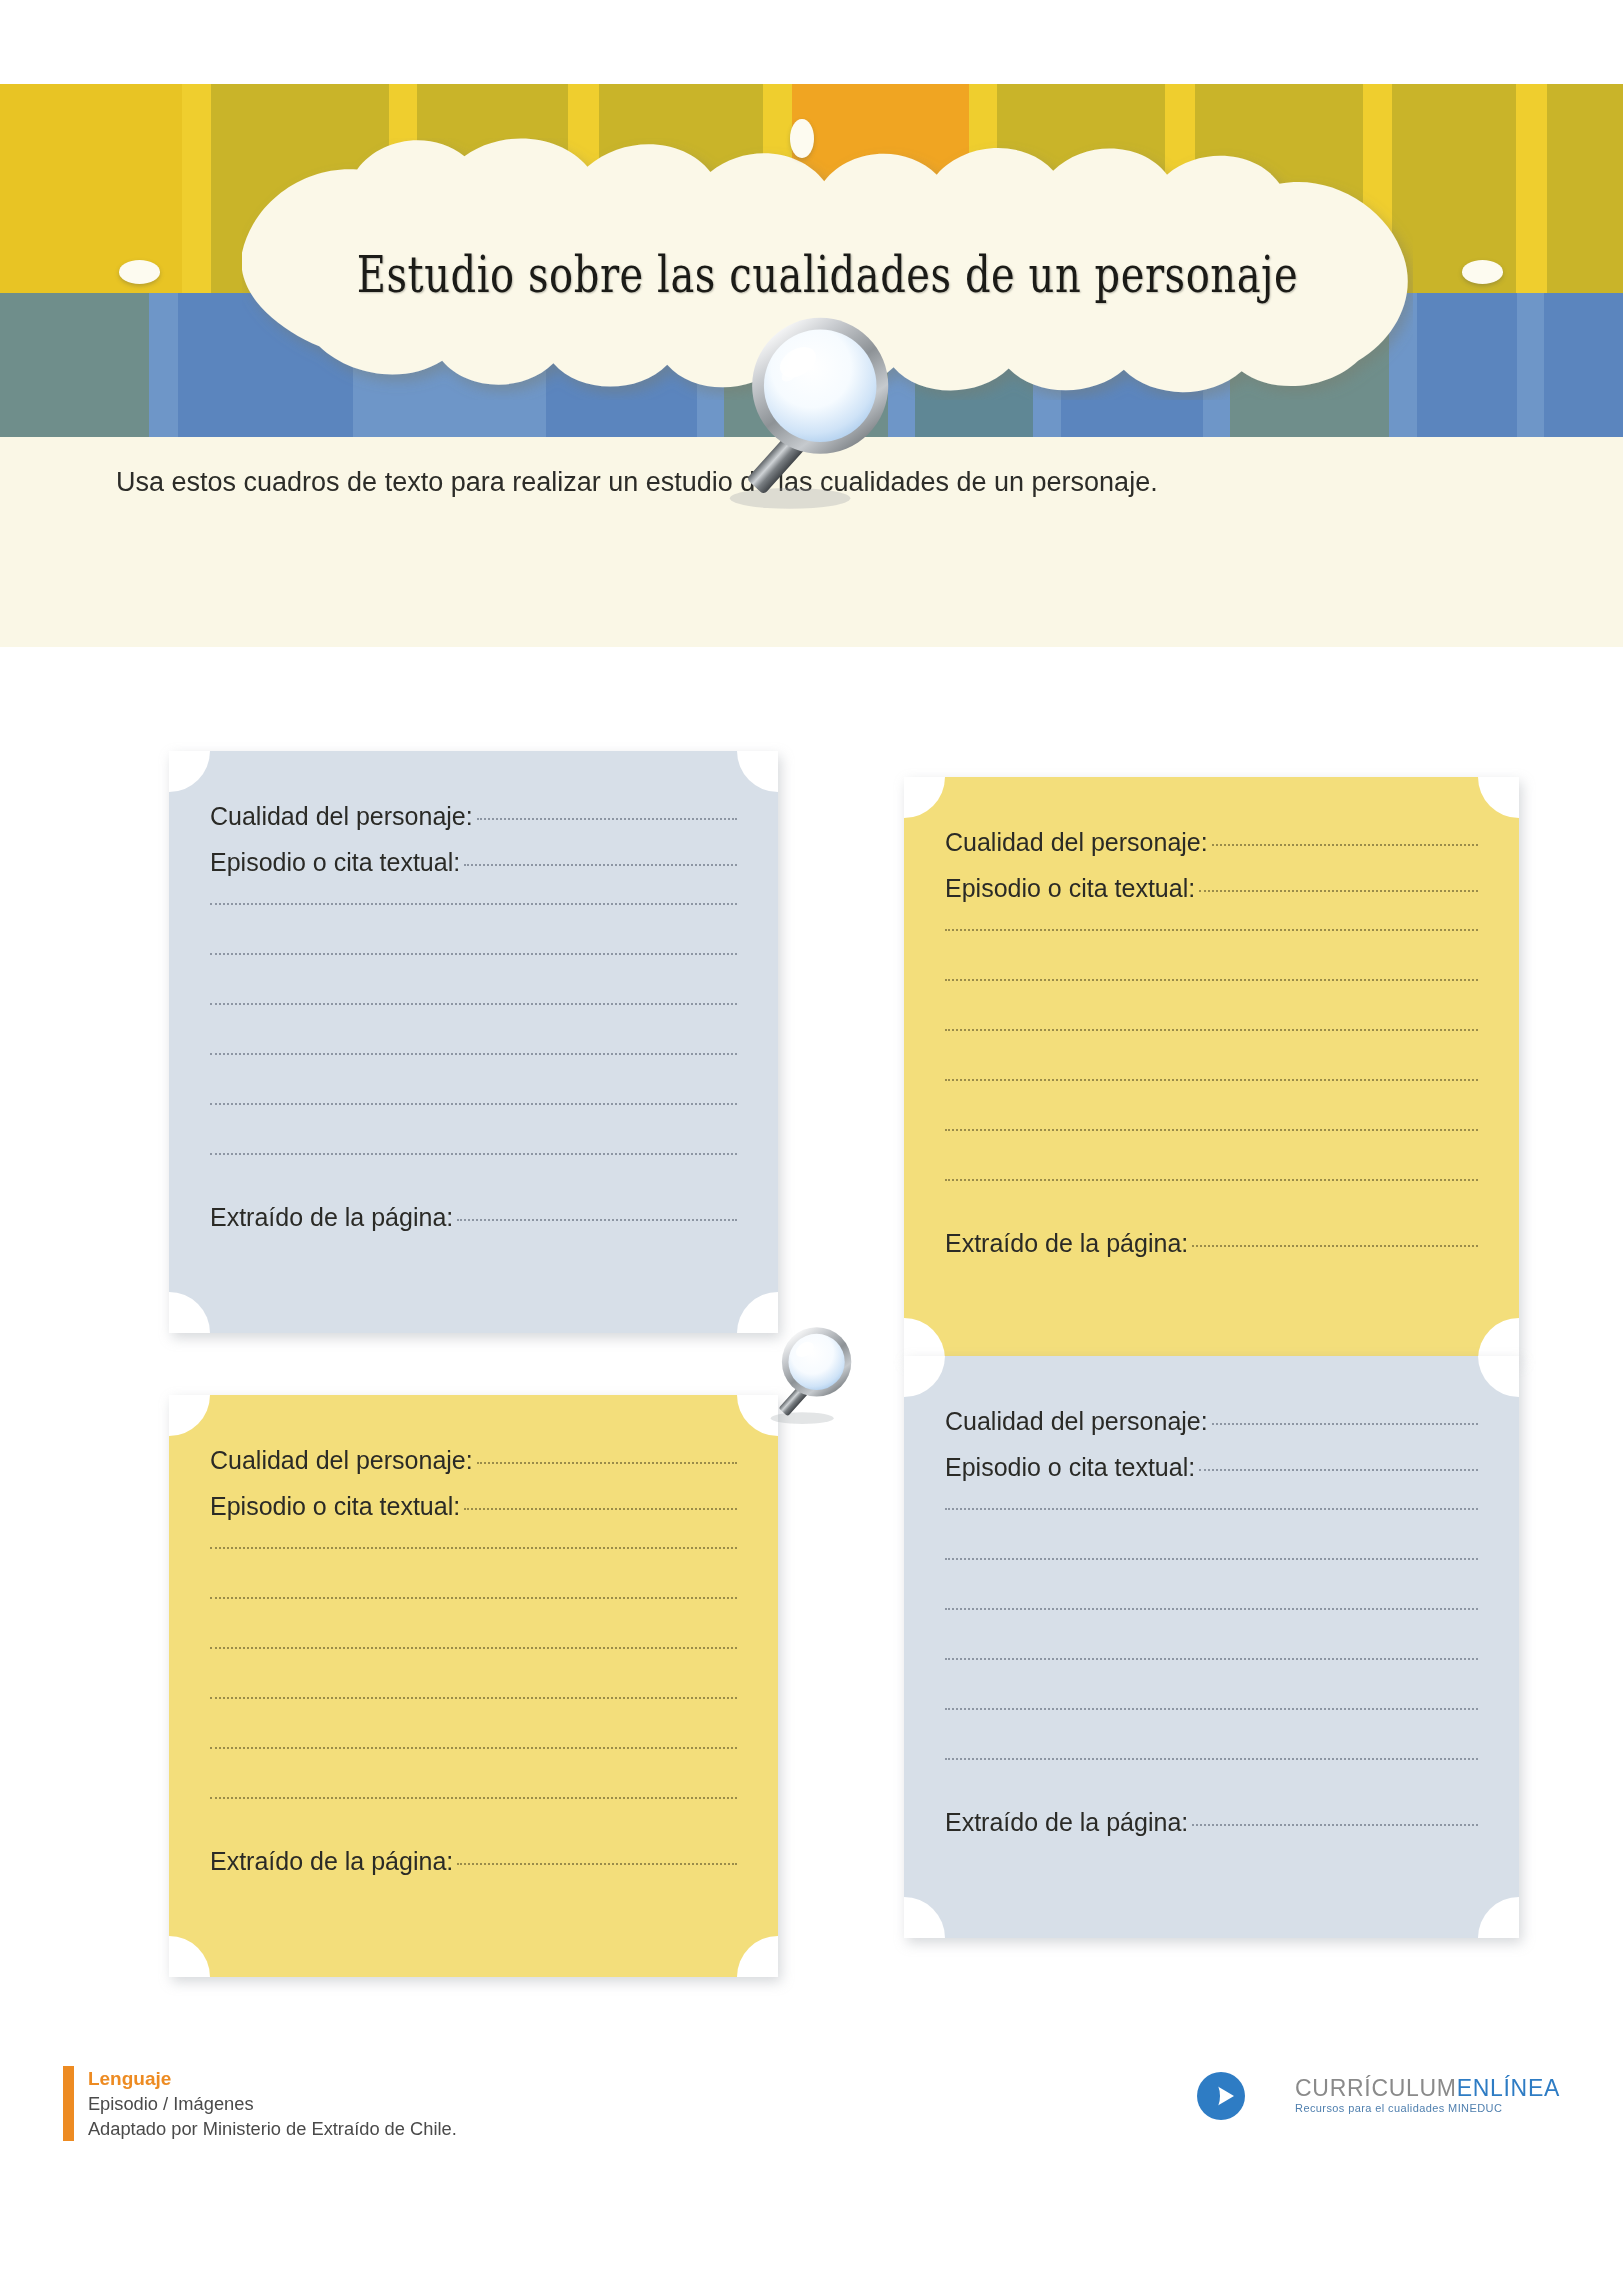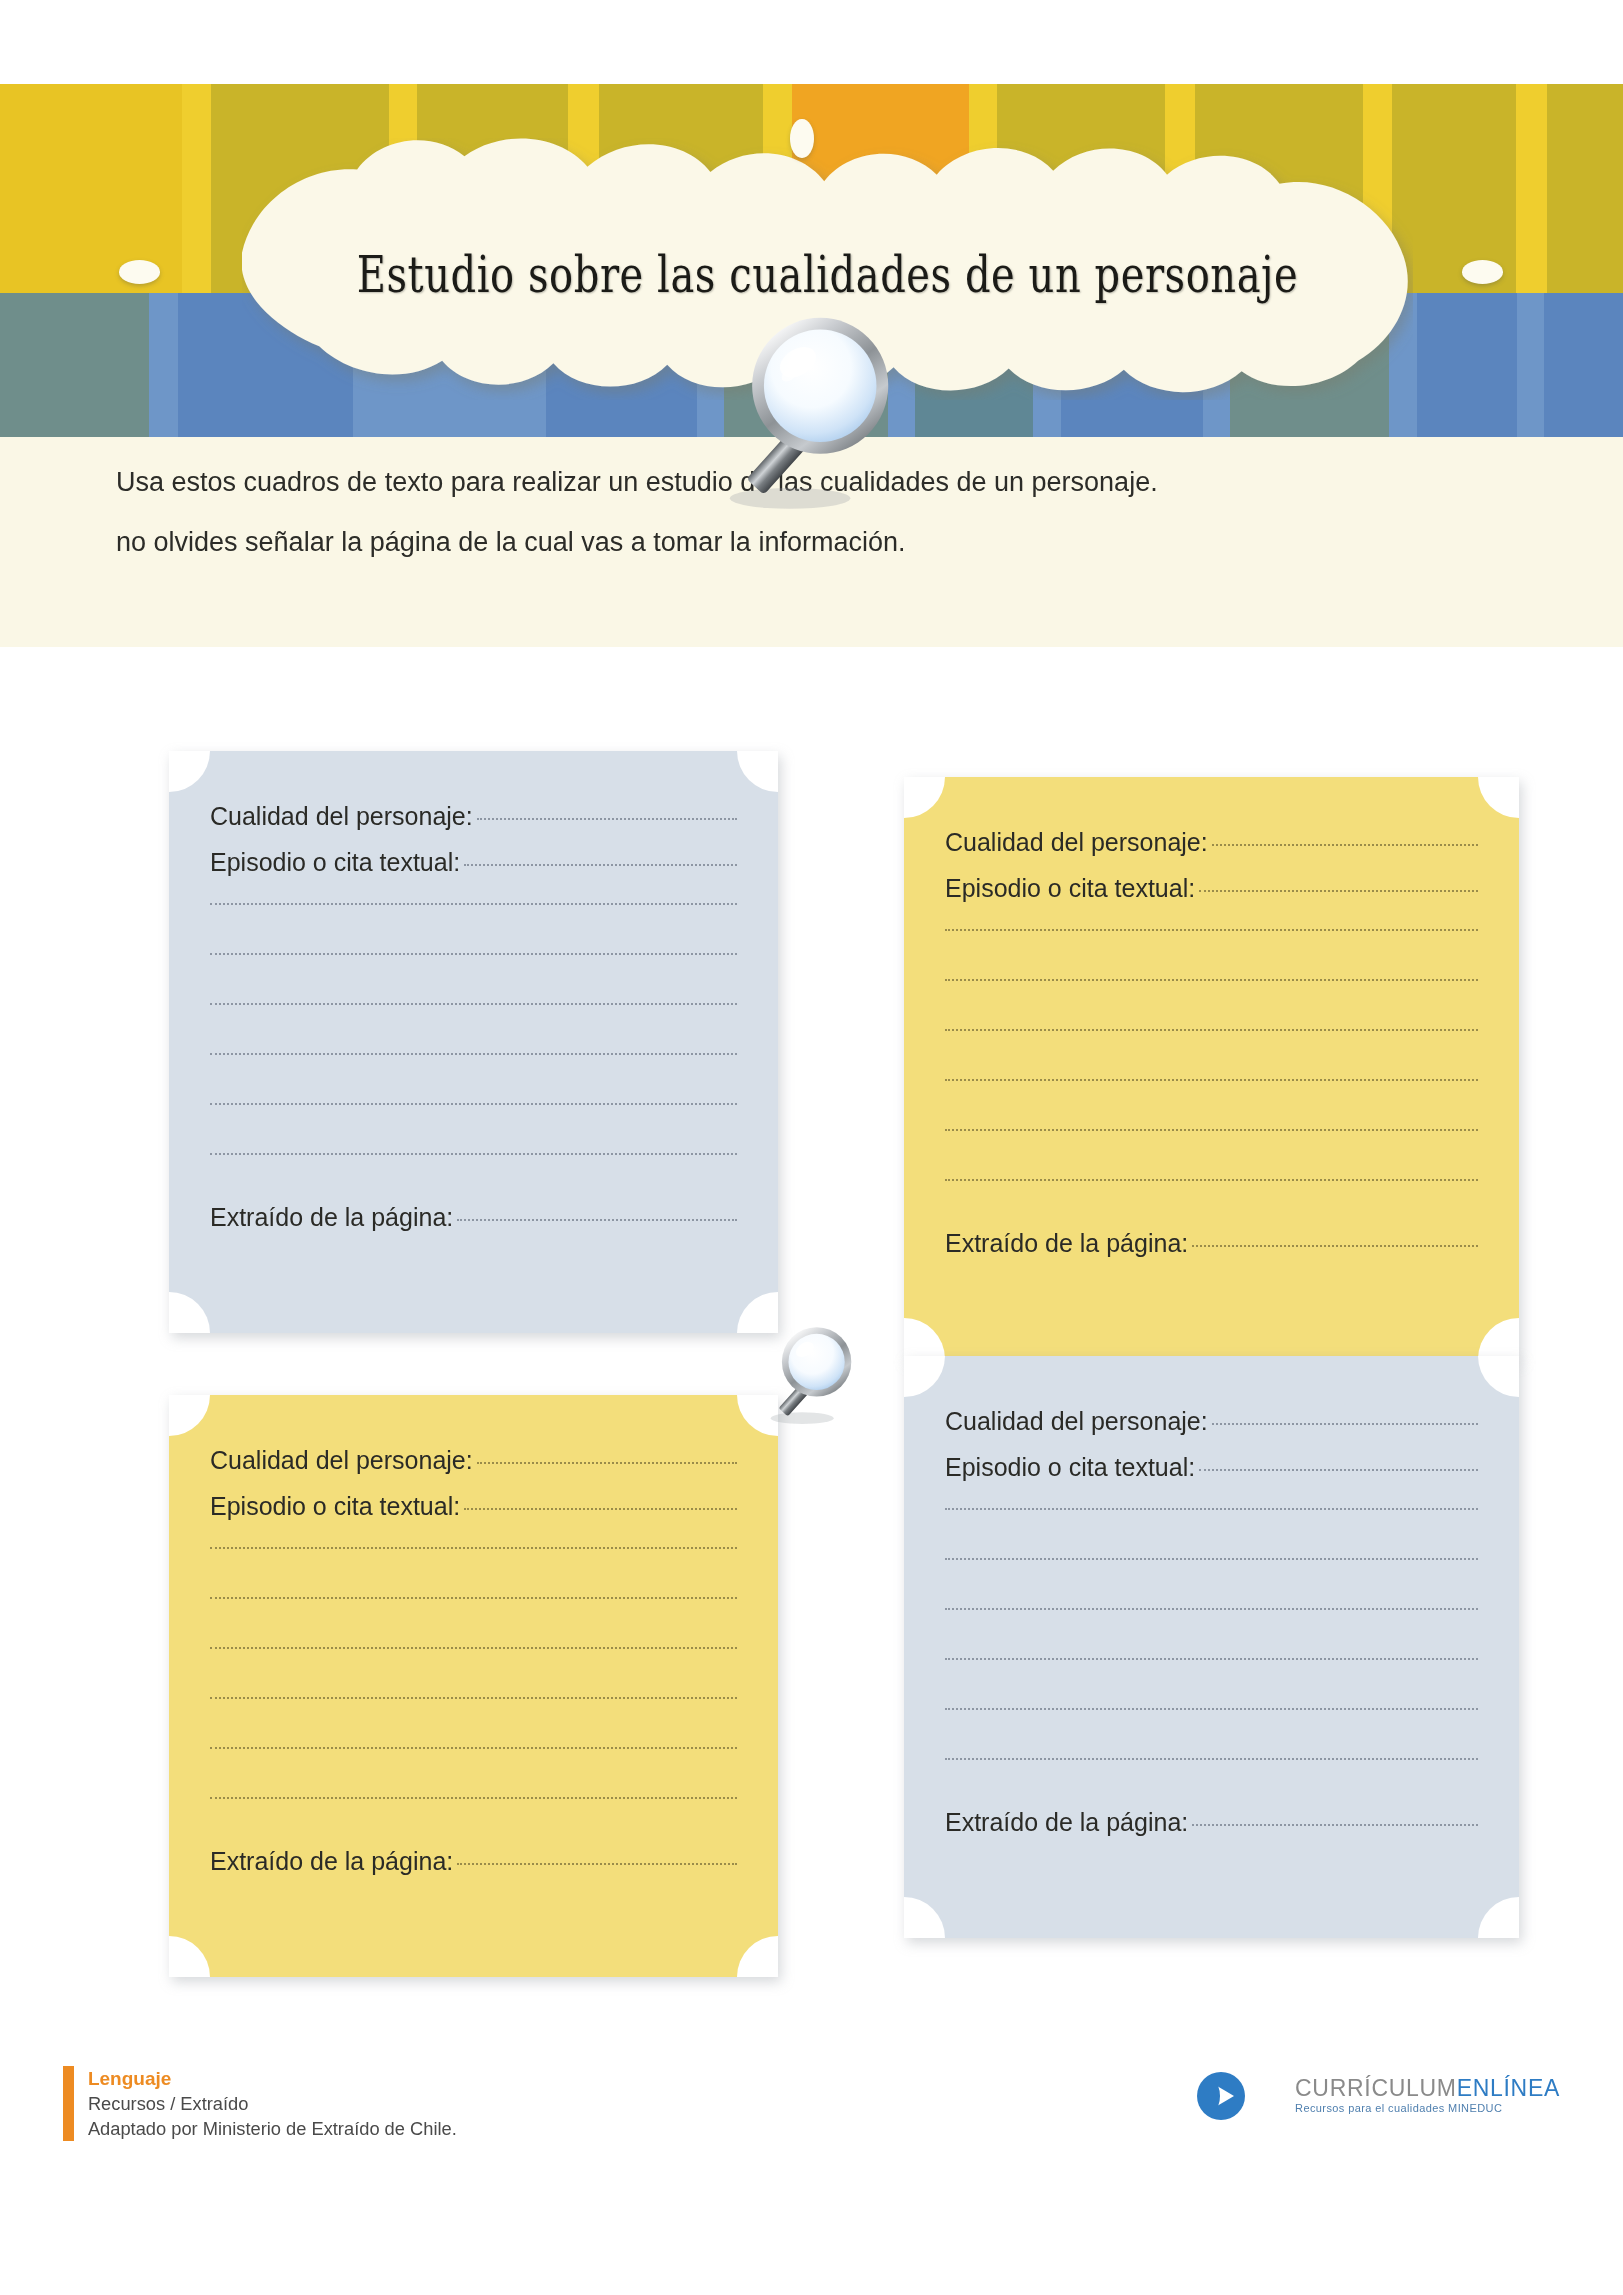--- a/index.html
+++ b/index.html
@@ -431,21 +431,20 @@
       <rect x="48" y="82" width="23" height="12" rx="3" fill="#b9bec2"></rect>
     </g>
     <circle cx="88" cy="64" r="53" fill="url(#rimB)"></circle>
     <circle cx="88" cy="64" r="43" fill="url(#lensB)"></circle>
     <ellipse cx="70" cy="45" rx="15" ry="10" fill="#ffffff" opacity="0.85" transform="rotate(-32 70 45)"></ellipse>
   </svg>
 </div>
 
 <div id="instructions">
   <div class="instr-line">Usa estos cuadros de texto para realizar un estudio de las cualidades de un personaje.</div>
-  <div class="instr-line">no olvides señalar la página de la cual vas a tomar la información.</div>
 </div>
 
 <div id="cards-area">
     <div class="card blue" style="left: 169px; top: 18.3px; width: 609px; height: 582px;">
       <div class="notch tl"></div>
       <div class="notch tr"></div>
       <div class="notch bl"></div>
       <div class="notch br"></div>
       <div class="card-inner">
         <div class="field-row">
@@ -554,21 +553,21 @@
         </div>
       </div>
     </div>
   </div>
 
 <div id="footer">
   <div id="footer-credit">
     <div id="footer-bar"></div>
     <div id="footer-texts">
       <div id="footer-subject">Lenguaje</div>
-      <div class="footer-sub">Recursos / Extraído</div>
+      <div class="footer-sub">Episodio / Imágenes</div>
       <div class="footer-sub">Adaptado por Ministerio de Extraído de Chile.</div>
     </div>
   </div>
 
   <div id="logo">
     <div id="logo-mark"></div>
     <div id="logo-text">
       <div id="logo-word">
         <span class="part1">CURRÍCULUM</span><span class="part2">ENLÍNEA</span>
       </div>

